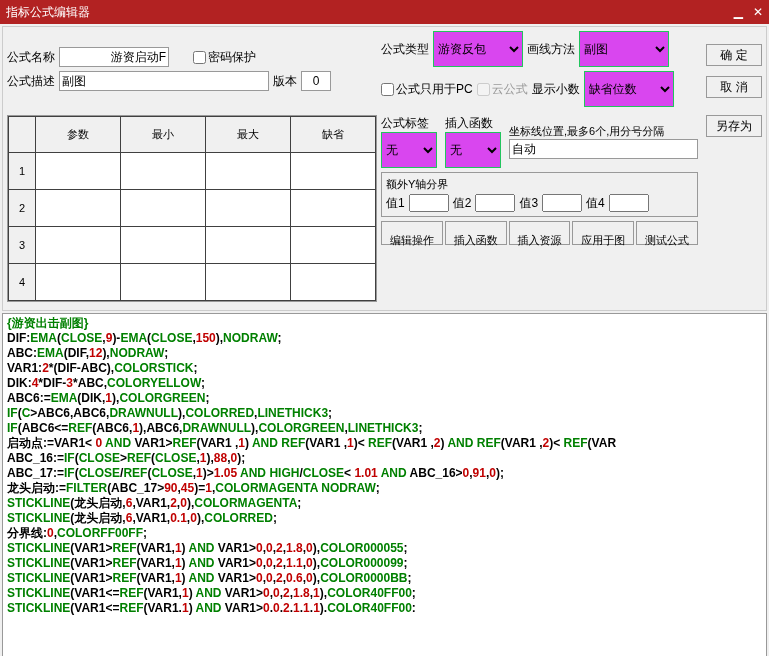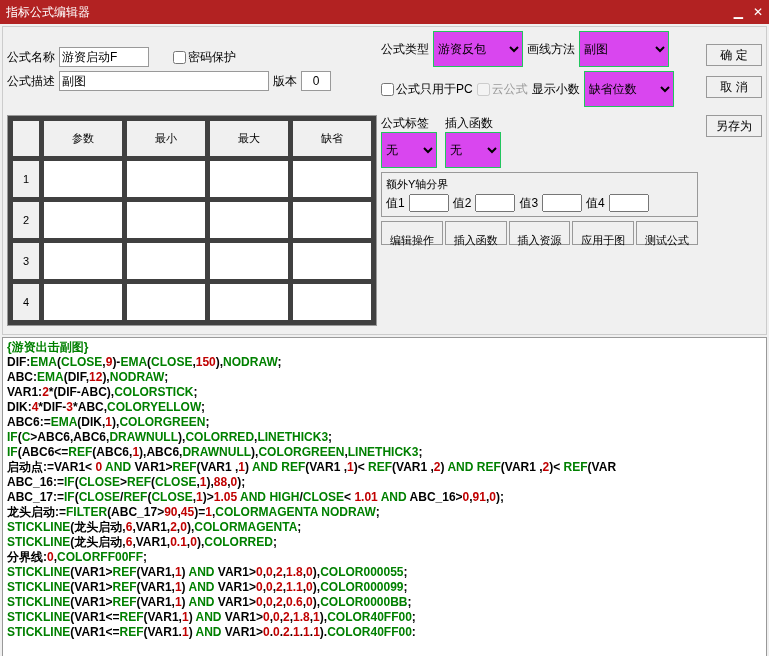--- a/index.html
+++ b/index.html
@@ -13,21 +13,21 @@
 input[type=text]{border:1px solid #999;height:20px;padding:0 2px;background:#fff}
 select{border:1px solid #22c55e;height:36px;background:#d946ef}
 .btn{border:1px solid #999;background:#f0f0f0;height:22px;padding:0 6px;cursor:pointer;white-space:nowrap}
 .btn-wide{width:56px;text-align:center}
 .checkbox{display:flex;align-items:center;gap:2px}
 .tabs{display:flex;margin-top:4px}
 .tab{border:1px solid #999;border-bottom:none;padding:2px 8px;background:#f0f0f0;cursor:pointer;margin-right:-1px}
 .tab.active{background:#fff;font-weight:normal}
 .param-grid{border:1px solid #999;background:#fff}
 .param-grid table{border-collapse:collapse;width:100%}
-.param-grid th,.param-grid td{border:5px solid #404040;padding:10px;text-align:center;font-weight:normal;font-size:11px}
+.param-grid th,.param-grid td{border:1px solid #404040;padding:10px;text-align:center;font-weight:normal;font-size:11px}
 .param-grid td input{border:none;width:100%;height:16px}
 .param-grid th{background:#f0f0f0;height:16px}
 .left-panel{flex:0 0 370px}
 .right-panel{flex:1}
 .right-btns{display:flex;flex-direction:column;gap:10px;margin-left:4px}
 .code-area{border:1px solid #999;background:#fff;margin:2px;height:345px;padding:2px 4px;font-family:"Consolas","Courier New",monospace;font-size:13px;font-weight:bold;overflow:auto;white-space:pre;line-height:1.25}
 .code-area .black{color:#000}
 .code-area .green{color:#008000}
 .code-area .red{color:#c00000}
 .bottom-area{display:flex;margin:2px}
@@ -52,21 +52,21 @@
     <span>▁</span>
     <span>✕</span>
   </div>
 </div>
 
 <div class="toolbar">
   <div class="row">
     <div class="left-panel">
       <div class="row">
         <span class="lbl">公式名称</span>
-        <input type="text" style="width: 90px;" value="游资启动F">
+        <input type="text" style="width: 110px; text-align: right;" value="游资启动F">
         <label class="checkbox" style="margin-left:20px">
           <input type="checkbox" style="">
           <span>密码保护</span>
         </label>
       </div>
       <div class="row">
         <span class="lbl">公式描述</span>
         <input type="text" style="width: 210px;" value="副图">
         <span class="lbl">版本</span>
         <input type="text" style="width: 30px; text-align: center;" value="0">
@@ -145,20 +145,24 @@
     <div class="right-panel">
       <div class="row">
         <div style="flex:0 0 60px">
           <div class="lbl">公式标签</div>
           <select style="width:56px"><option>无</option></select>
         </div>
         <div style="flex:0 0 60px">
           <div class="lbl">插入函数</div>
           <select style="width:56px"><option>无</option></select>
         </div>
+        <div style="flex:1">
+          <div class="lbl" style="font-size:11px">坐标线位置,最多6个,用分号分隔</div>
+          <input type="text" style="width: 100%;" value="自动">
+        </div>
       </div>
       <div class="fieldset">
         <div class="fieldset-title">额外Y轴分界</div>
         <div class="val-row">
           <span>值1</span>
             <input style="">
           <span>值2</span>
             <input style="">
           <span>值3</span>
             <input style="">

